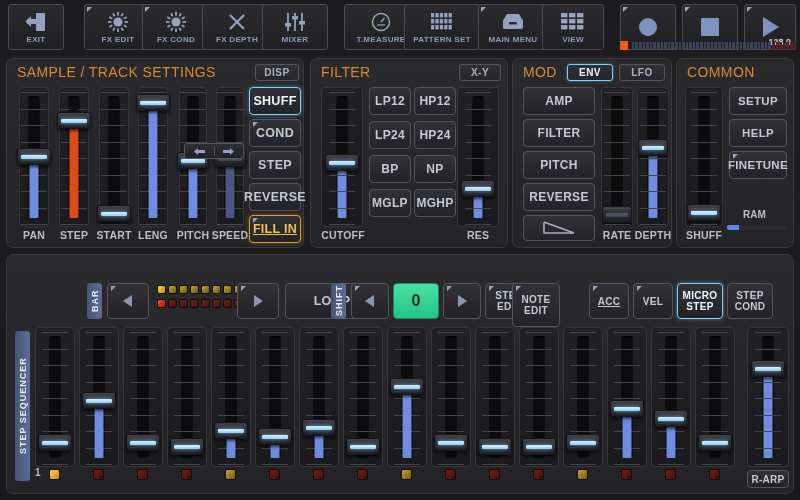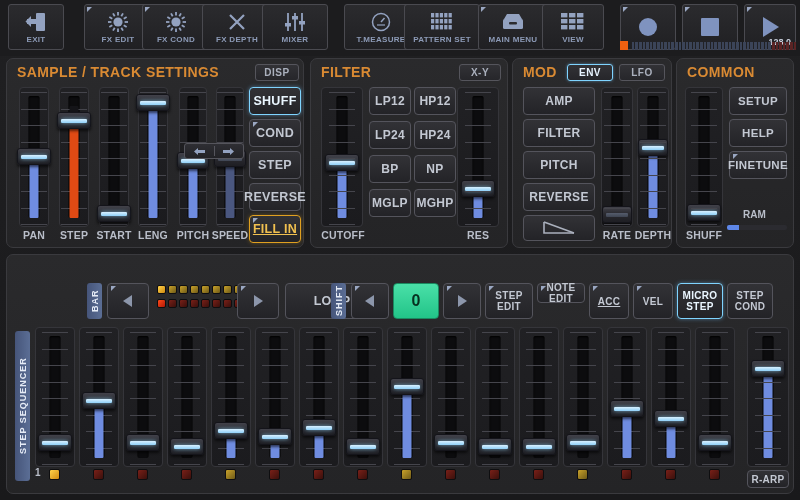--- a/index.html
+++ b/index.html
@@ -32,21 +32,21 @@
   .meter { position: absolute; left: 620px; top: 40px; width: 176px; height: 11px;
            display: flex; align-items: center; gap: 1px; }
   .meter .seg { width: 3px; height: 8px; background: #3b4458; }
   .meter .seg.hot { background: #5a2424; }
   .meter .sq { width: 9px; height: 9px; background: #f06010; margin-right: 3px; }
 
   
   .panel { position: absolute; background: linear-gradient(#2a2a2c,#242426);
            border: 1px solid #3a3a3e; border-radius: 7px; }
   .ptitle { position: absolute; top: 5px; left: 10px; font-size: 14px;
-            font-weight: bold; color: #d98a33; letter-spacing: .4px; }
+            font-weight: normal; color: #d98a33; letter-spacing: .4px; }
 
   
   .hbtn { position: absolute; top: 5px; height: 17px;
           background: linear-gradient(#323236,#26262a);
           border: 1px solid #55555c; border-radius: 3px;
           display: flex; align-items: center; justify-content: center;
           font-size: 10px; font-weight: bold; color: #aab0bd;
           letter-spacing: .5px; cursor: pointer; }
   .hbtn.on { border-color: #7fd4ff; color: #e8f4ff;
              box-shadow: 0 0 3px rgba(120,200,255,.5); }
@@ -675,21 +675,21 @@
       <span class="cn"></span>
       <svg width="16" height="14" viewBox="0 0 16 14">
           <path d="M4 1 L4 13 L13 7 Z" fill="#8c96ab"></path>
         </svg>
     </div>
     <div id="mode-buttons">
         <div class="bbtn" style="left: 478px; top: 28px; width: 48px; height: 36px; font-size: 10px; line-height: 11px;">
           <span class="cn"></span>
           <span>STEP<br>EDIT</span>
         </div>
-        <div class="bbtn" style="left: 530px; top: 28px; width: 48px; height: 20px; font-size: 10px; line-height: 11px; text-align: center;">
+        <div class="bbtn" style="left: 505px; top: 28px; width: 48px; height: 44px; font-size: 10px; line-height: 11px; text-align: center;">
           <span class="cn"></span>
           <span>NOTE<br>EDIT</span>
         </div>
         <div class="bbtn" style="left: 582px; top: 28px; width: 40px; height: 36px; font-size: 10px; line-height: 11px; text-decoration: underline;">
           <span class="cn"></span>
           <span>ACC</span>
         </div>
         <div class="bbtn" style="left: 626px; top: 28px; width: 40px; height: 36px; font-size: 10px; line-height: 11px;">
           <span class="cn"></span>
           <span>VEL</span>

